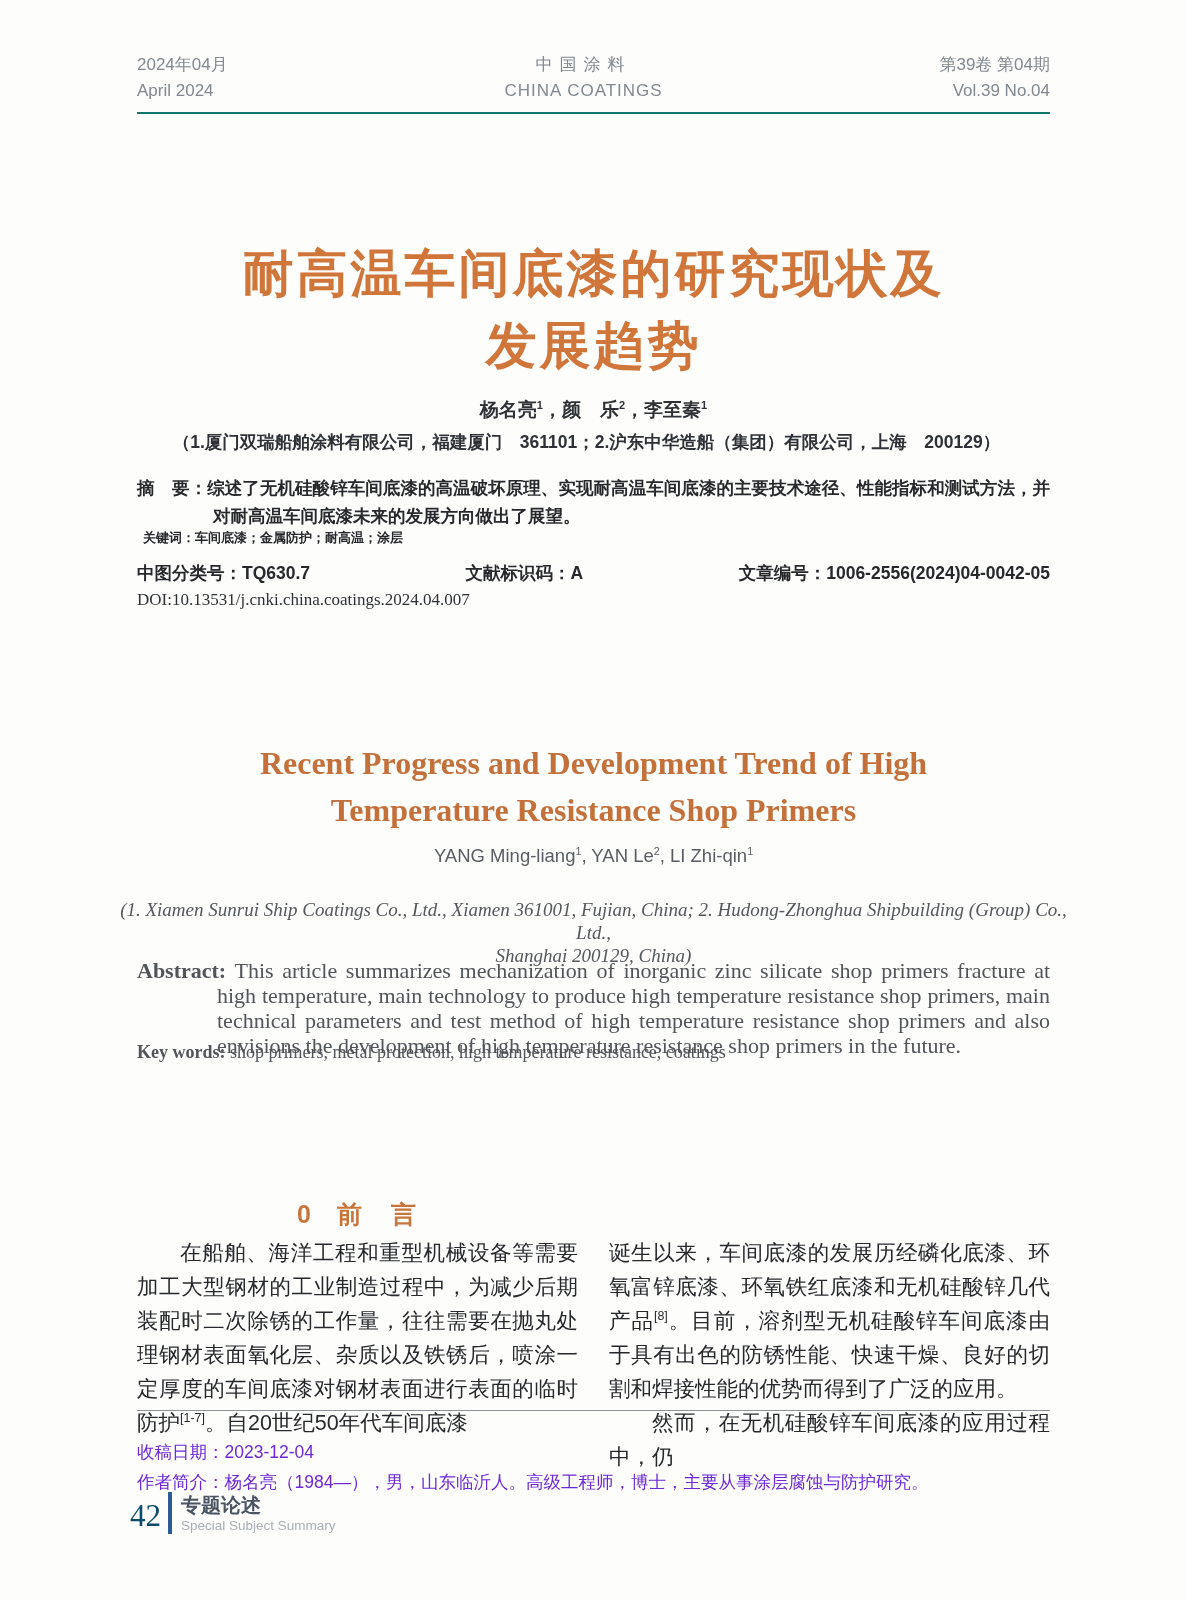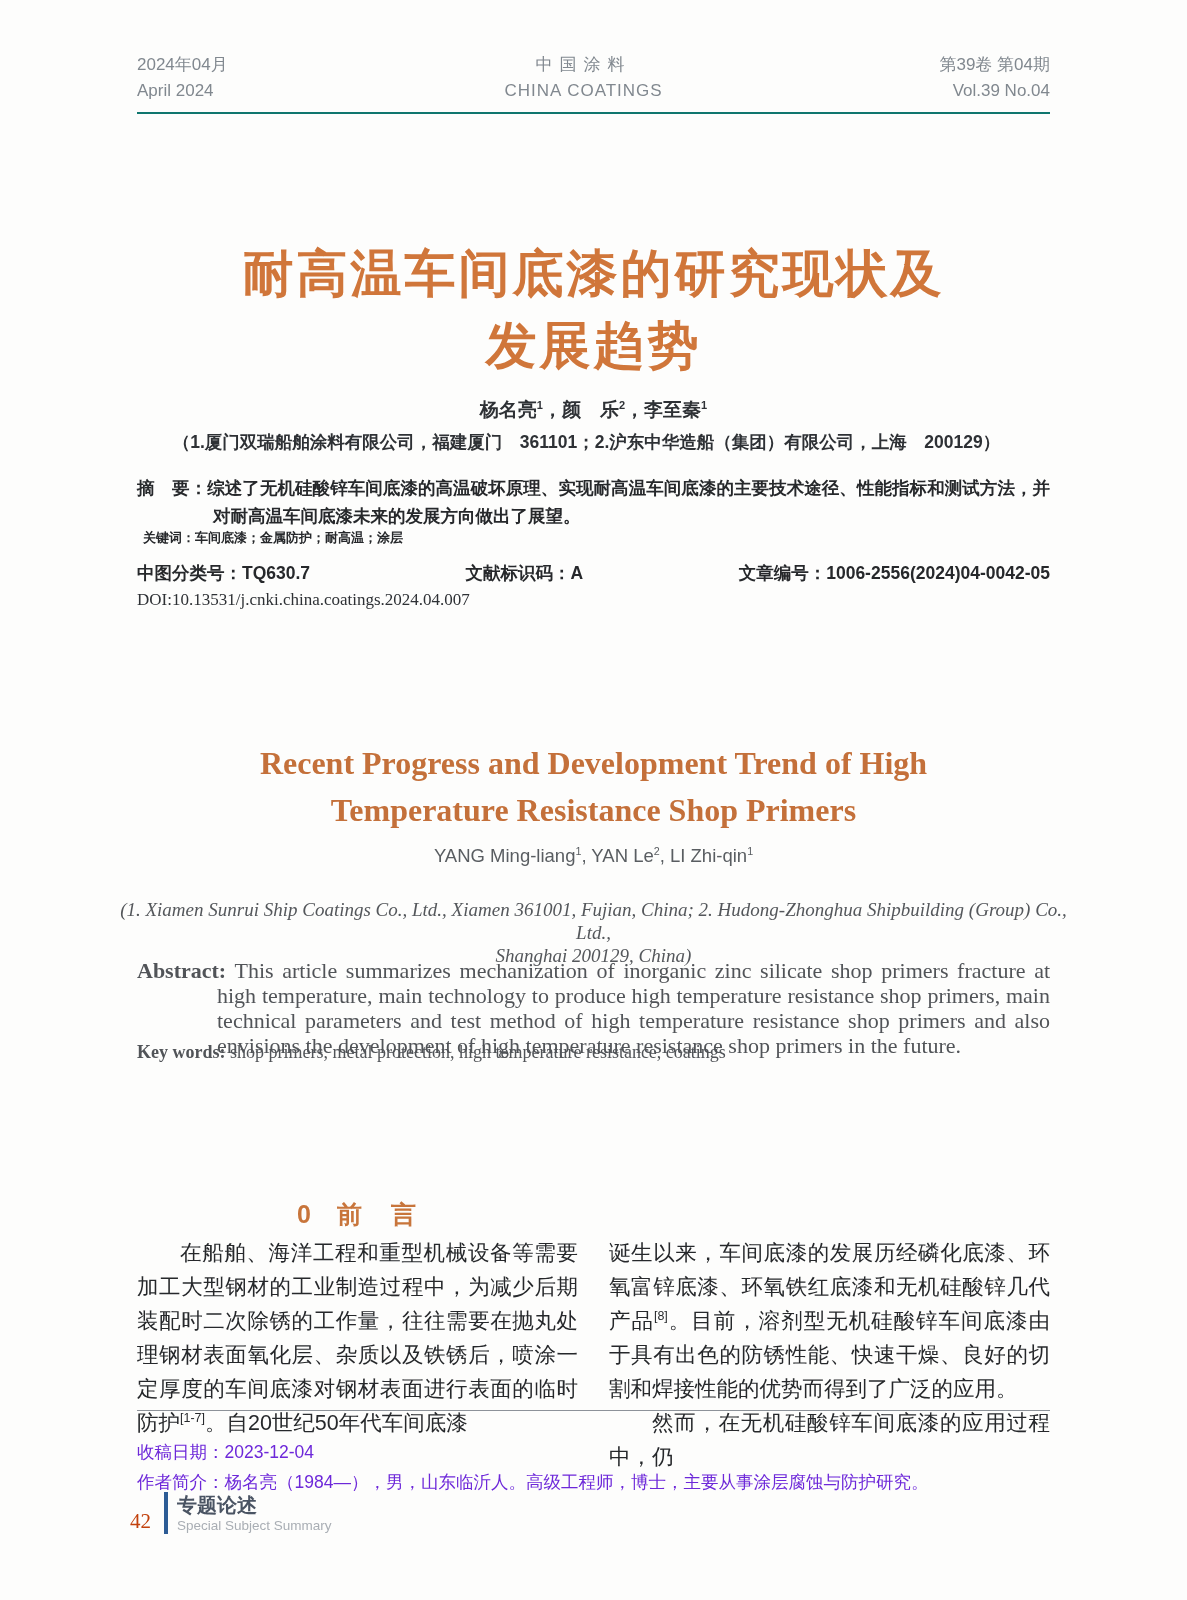--- a/index.html
+++ b/index.html
@@ -146,22 +146,22 @@
     color:#6d28d9;
   }
 
   
   .pfooter {
     top:1492px; left:130px;
     display:flex; align-items:center;
   }
   .page-num {
     font-family:"Liberation Serif", serif;
-    font-size:21px; color:#c2410c;
-    margin-right:13px;
+    font-size:31px; color:#0c4a6e;
+    margin-right:7px;
     align-self:flex-end;
   }
   .footer-bar {
     width:4px; height:42px;
     background:#2d5c95;
     margin-right:9px;
   }
   .footer-col-cn {
     font-size:20px; font-weight:bold;
     color:#4a5463; line-height:24px;

